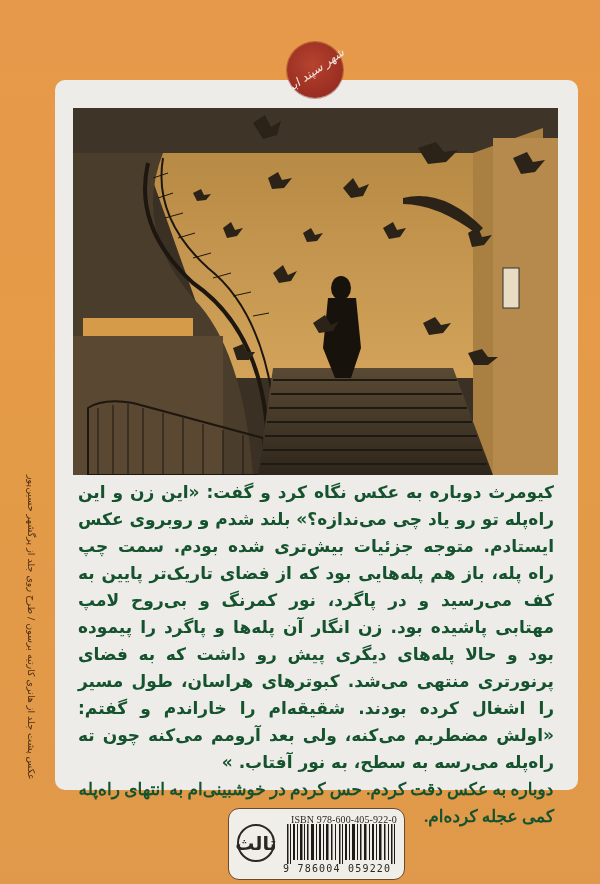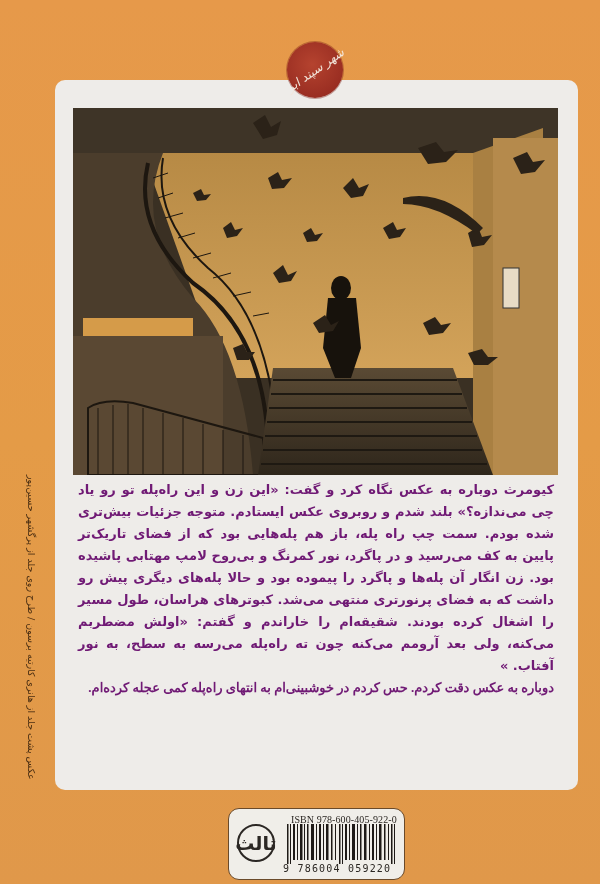--- a/index.html
+++ b/index.html
@@ -24,22 +24,22 @@
       transform: rotate(-35deg); white-space: nowrap; direction: rtl;
     }
     .photo {
       position: absolute; left: 73px; top: 108px; width: 485px; height: 367px;
       overflow: hidden; background: #2b2419;
     }
     .photo svg { display: block; }
     .body-text {
       position: absolute; left: 78px; top: 479px; width: 476px;
       direction: rtl; text-align: justify; text-align-last: right;
-      font-family: "DejaVu Sans", sans-serif; font-size: 13px; line-height: 22px;
-      color: #701a75; font-weight: bold;
+      font-family: "DejaVu Sans", sans-serif; font-size: 17px; line-height: 27px;
+      color: #14532d; font-weight: bold;
     }
     .body-text p { margin: 0; }
     .body-text .last { text-align: center; font-family: Liberation Serif, serif; }
     .spine-credit {
       position: absolute; left: 26px; top: 480px;
       writing-mode: vertical-rl; direction: rtl;
       font-size: 9.5px; color: #4a2e12; font-family: "DejaVu Sans", sans-serif;
       height: 300px; white-space: nowrap;
     }
     .barcode-box {

